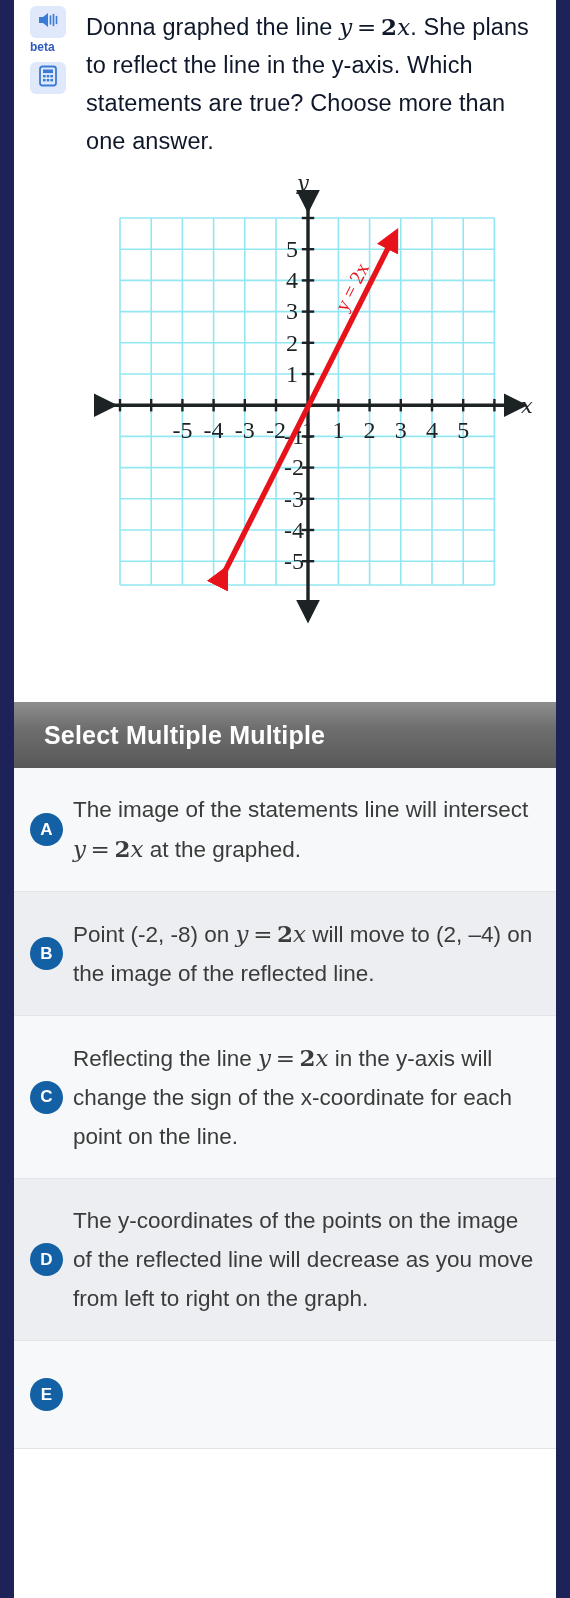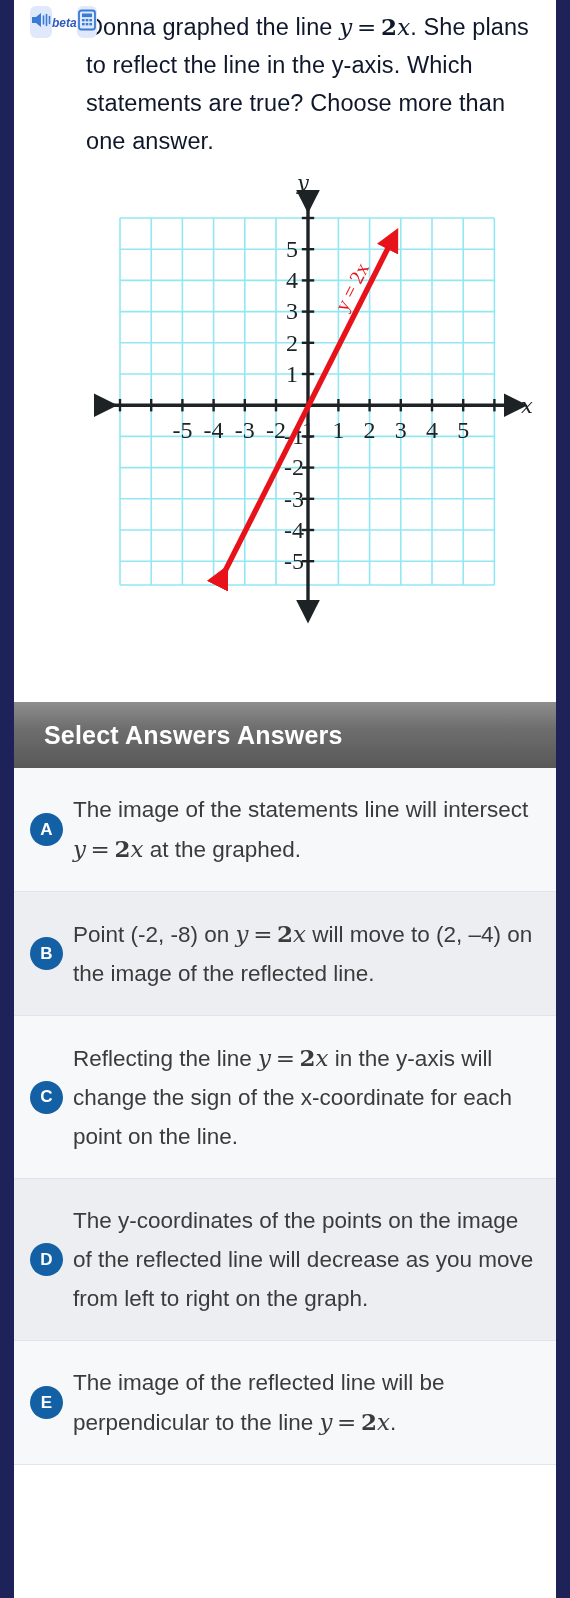--- a/index.html
+++ b/index.html
@@ -38,22 +38,22 @@
     padding: 8px 18px 10px 72px;
     background: #ffffff;
   }
 
   .tool-rail {
     position: absolute;
     left: 16px;
     top: 6px;
     width: 46px;
     display: flex;
-    align-items: flex-end;
-    font-style: italic;
+    flex-direction: column;
+    align-items: flex-start;
   }
   .tool-btn {
     width: 36px;
     height: 32px;
     border-radius: 6px;
     background: #dfe9fb;
     display: flex;
     align-items: center;
     justify-content: center;
   }
@@ -283,21 +283,21 @@
           <text x="290" y="399">-5</text>
         </g>
 
         <line x1="209.7" y1="403.7" x2="379.8" y2="66.6" stroke="#e8121a" stroke-width="5.4" stroke-linecap="butt" marker-start="url(#redArrow)" marker-end="url(#redArrow)"></line>
 
         <text x="344" y="120" font-family="'Liberation Serif',serif" font-size="20" fill="#e8121a" text-anchor="middle" transform="rotate(-63 344 120)">y = 2x</text>
       </svg>
     </div>
 
     <div class="section-bar">
-      <div class="section-bar-title">Select Answers Answers</div>
+      <div class="section-bar-title">Select Multiple Multiple</div>
     </div>
 
     <div class="options">
 
       <div class="option-row plain">
         <div class="badge">A</div>
         <div class="option-text">
           <span>The image of the statements line will intersect </span><span class="mth"><i>y</i> <span class="eq">=</span> <b>2</b><i>x</i></span><span> at the graphed.</span>
         </div>
       </div>
@@ -316,21 +316,18 @@
         </div>
       </div>
 
       <div class="option-row alt">
         <div class="badge">D</div>
         <div class="option-text">The y-coordinates of the points on the image of the reflected line will decrease as you move from left to right on the graph.</div>
       </div>
 
       <div class="option-row plain">
         <div class="badge">E</div>
-        <div class="option-text">
-          <span>The image of the reflected line will be perpendicular to the line </span><span class="mth"><i>y</i> <span class="eq">=</span> <b>2</b><i>x</i></span><span>.</span>
-        </div>
       </div>
 
     </div>
 
   </div>
 </div>
 
 </body></html>

